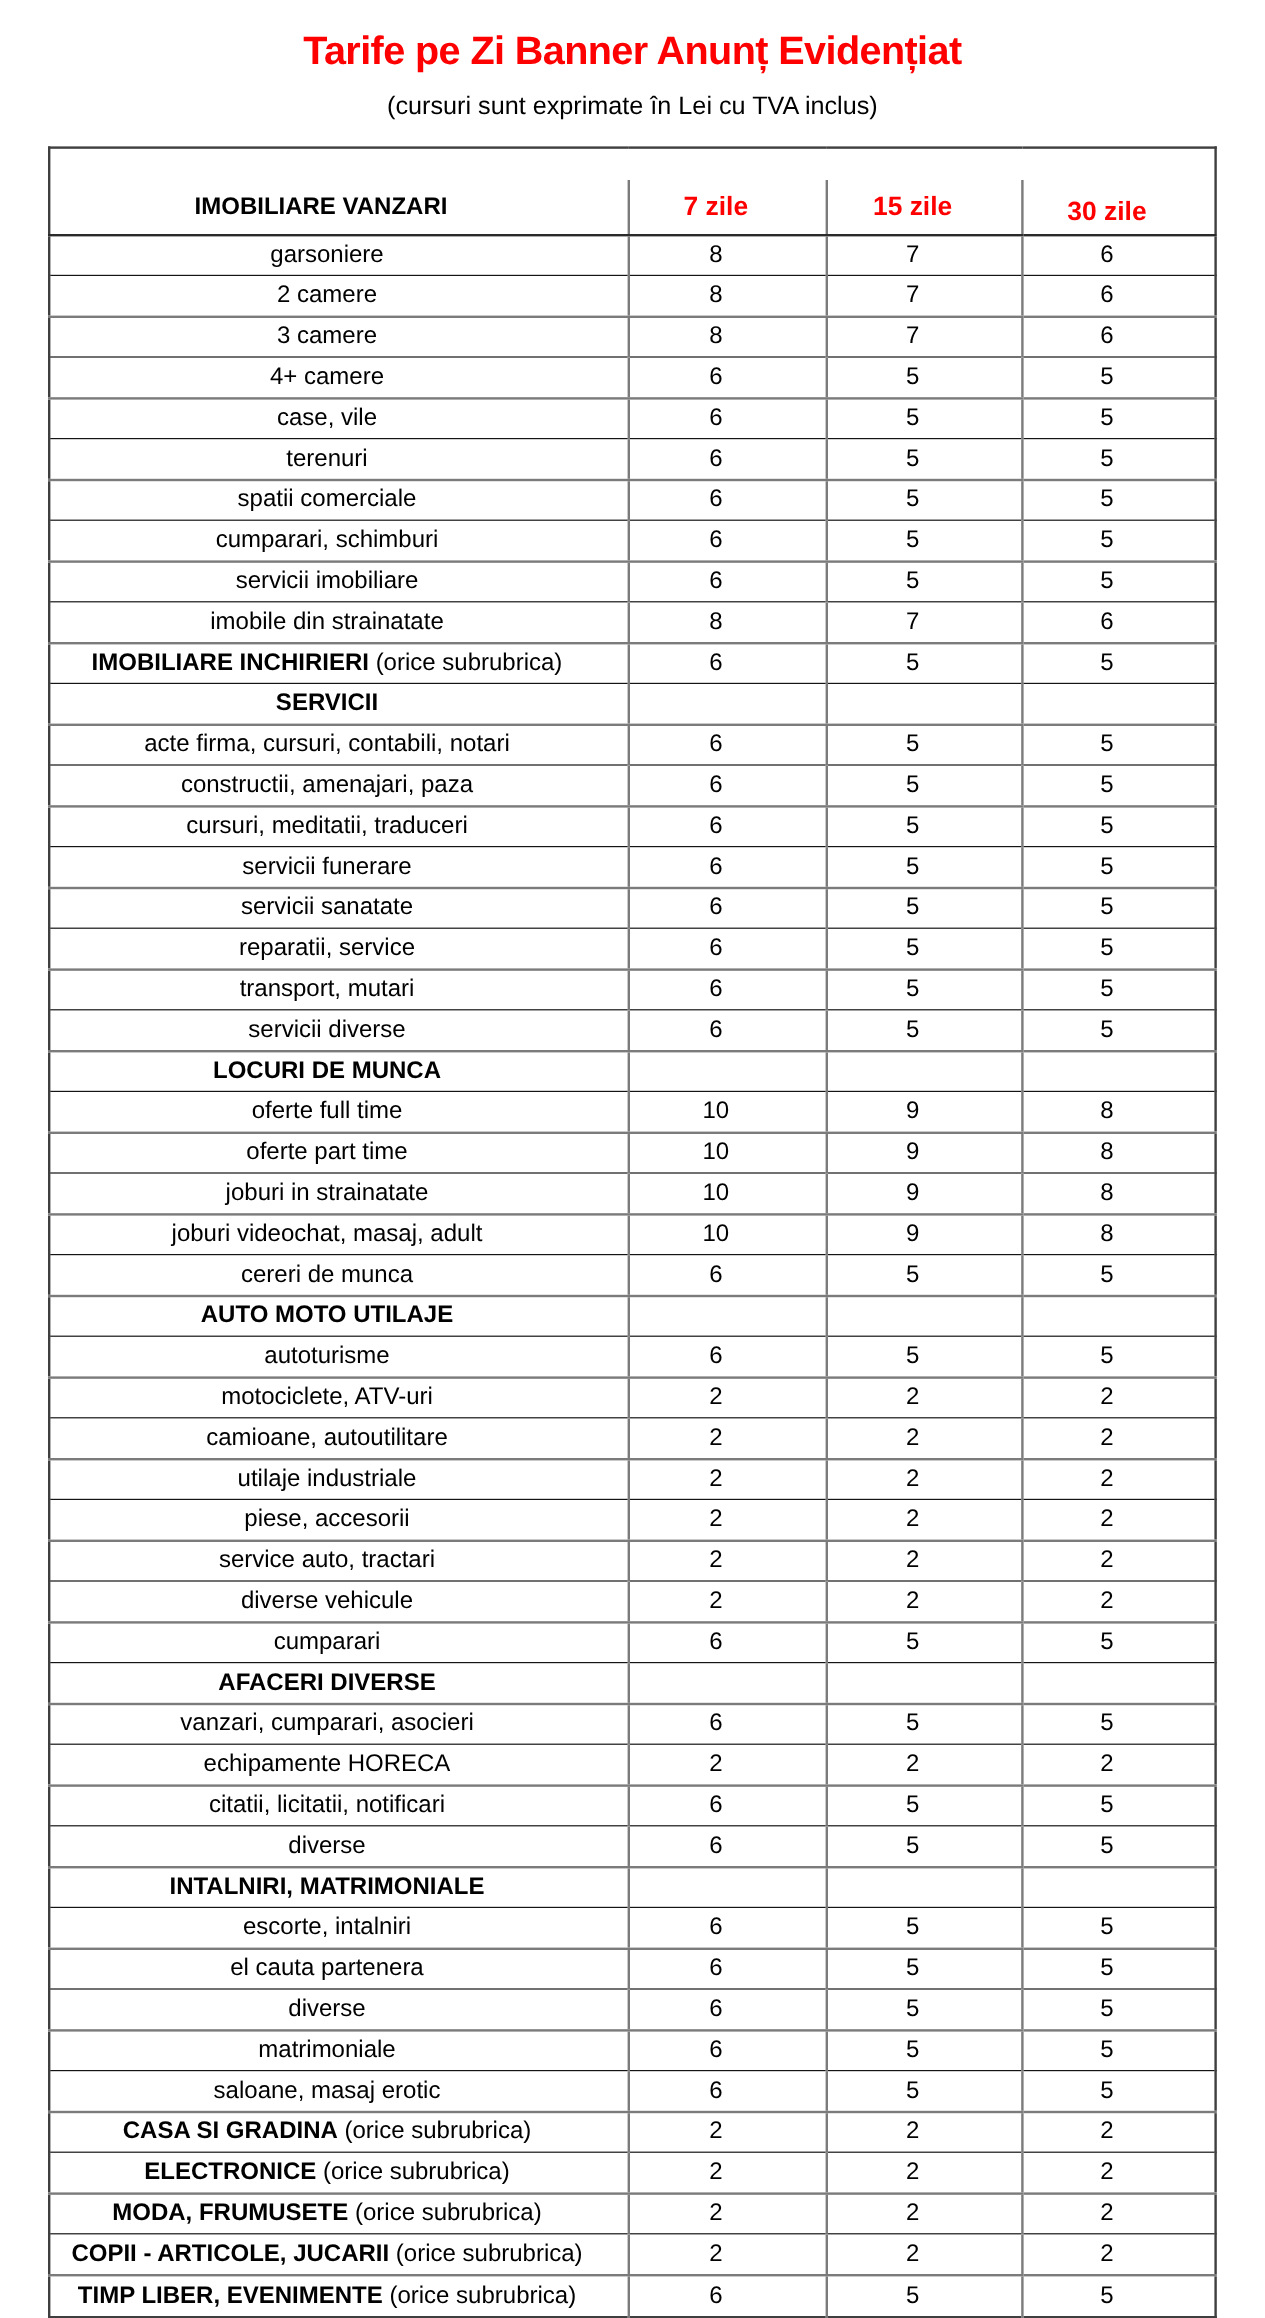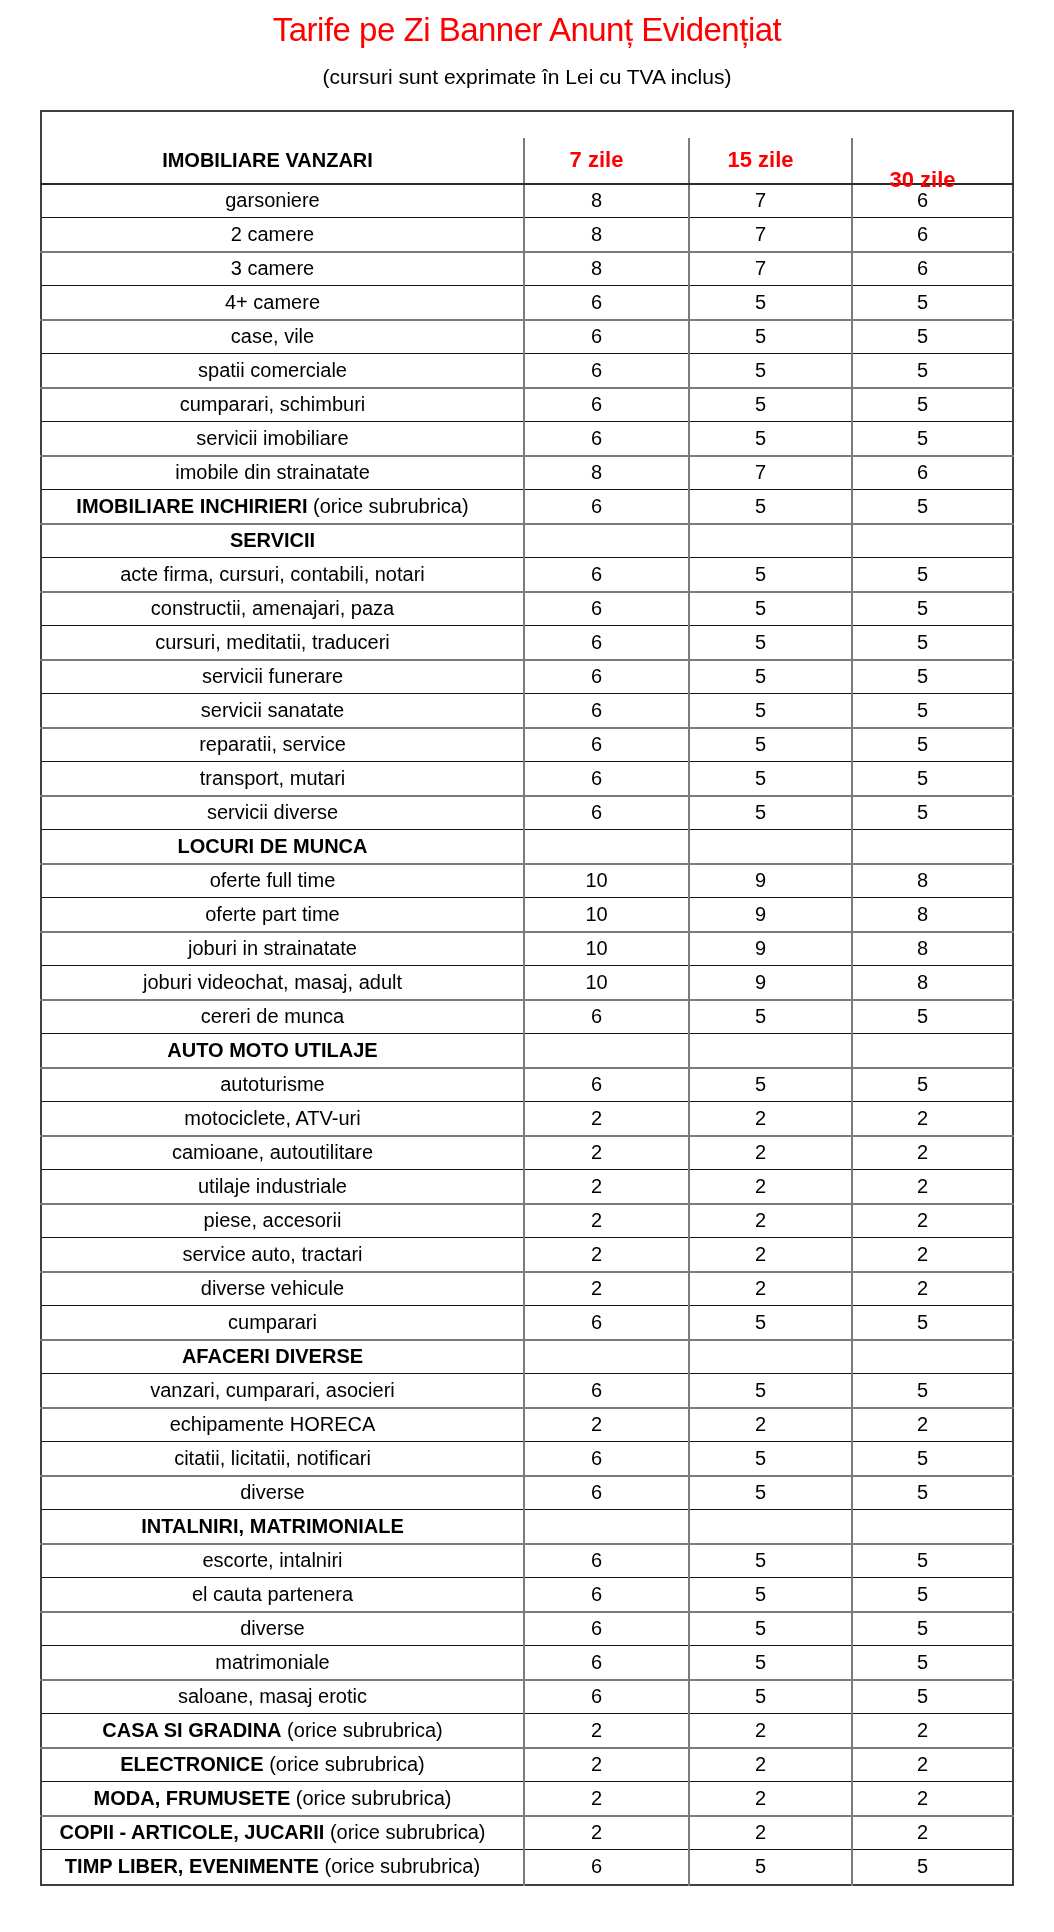--- a/index.html
+++ b/index.html
@@ -13,25 +13,25 @@
     font-family: "Liberation Sans", "DejaVu Sans", sans-serif;
     color: #000;
   }
   .page {
     width: 1054px;
     min-height: 1932px;
     background: #fff;
   }
   .page-title {
     margin: 0;
-    padding-top: 13px;
+    padding-top: 25px;
     text-align: center;
     font-size: 33px;
     line-height: 1.05;
-    font-weight: 400;
+    font-weight: 700;
     letter-spacing: -0.5px;
   }
   .page-subtitle {
     margin-top: 17px;
     text-align: center;
     font-size: 21px;
     font-weight: 400;
     color: #000;
   }
   table.tariff {
@@ -57,21 +57,21 @@
     text-align: center;
     vertical-align: middle;
     border-bottom: 2px solid #2a2a2a;
     padding: 0 20px 0 0;
   }
   thead th.zile {
     font-size: 22px;
     border-left: 2px solid #7b7b7b;
   }
   thead th.cat { padding-right: 30px; }
-  .shift-down { position: relative; top: 20px; display: inline-block; }
+  .shift-down { position: relative; top: 4px; display: inline-block; }
 
   tbody tr { height: 34px; }
   tbody tr:last-child { height: 35px; }
   tbody td {
     font-size: 20px;
     text-align: center;
     vertical-align: middle;
     padding: 0 20px 0 0;
     white-space: nowrap;
     overflow: hidden;
@@ -132,20 +132,26 @@
           <td>5</td>
           <td>5</td>
         </tr>
         <tr>
           <td>case, vile</td>
           <td>6</td>
           <td>5</td>
           <td>5</td>
         </tr>
         <tr>
+          <td>terenuri</td>
+          <td>6</td>
+          <td>5</td>
+          <td>5</td>
+        </tr>
+        <tr>
           <td>spatii comerciale</td>
           <td>6</td>
           <td>5</td>
           <td>5</td>
         </tr>
         <tr>
           <td>cumparari, schimburi</td>
           <td>6</td>
           <td>5</td>
           <td>5</td>

